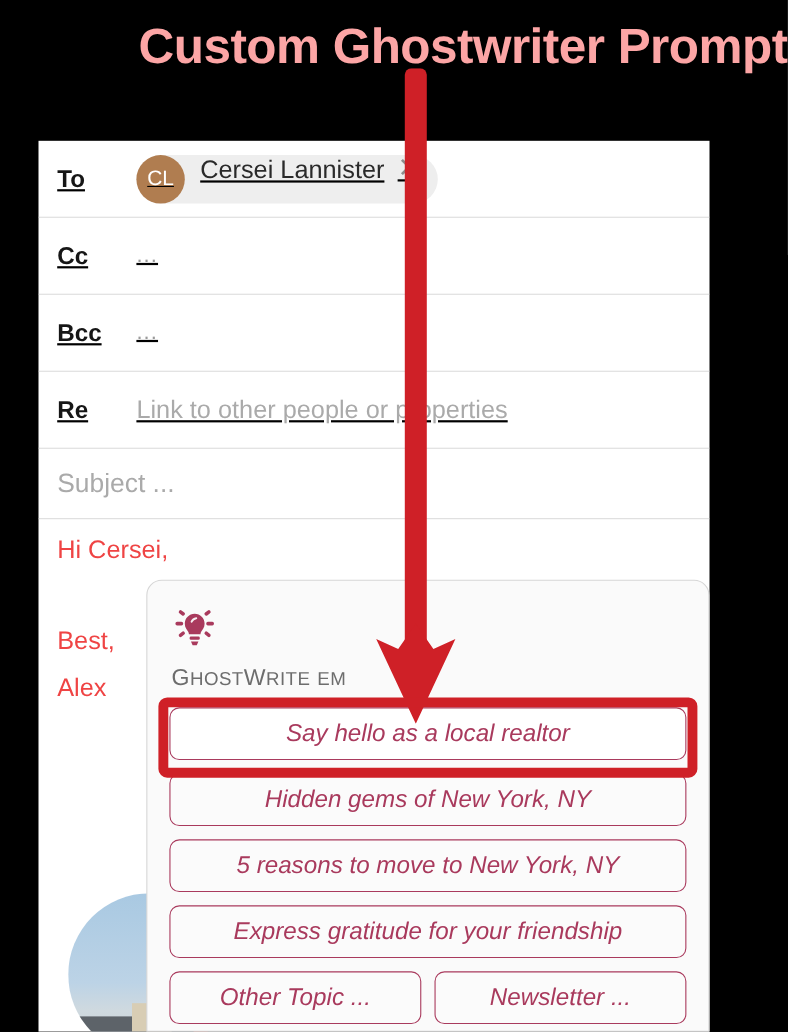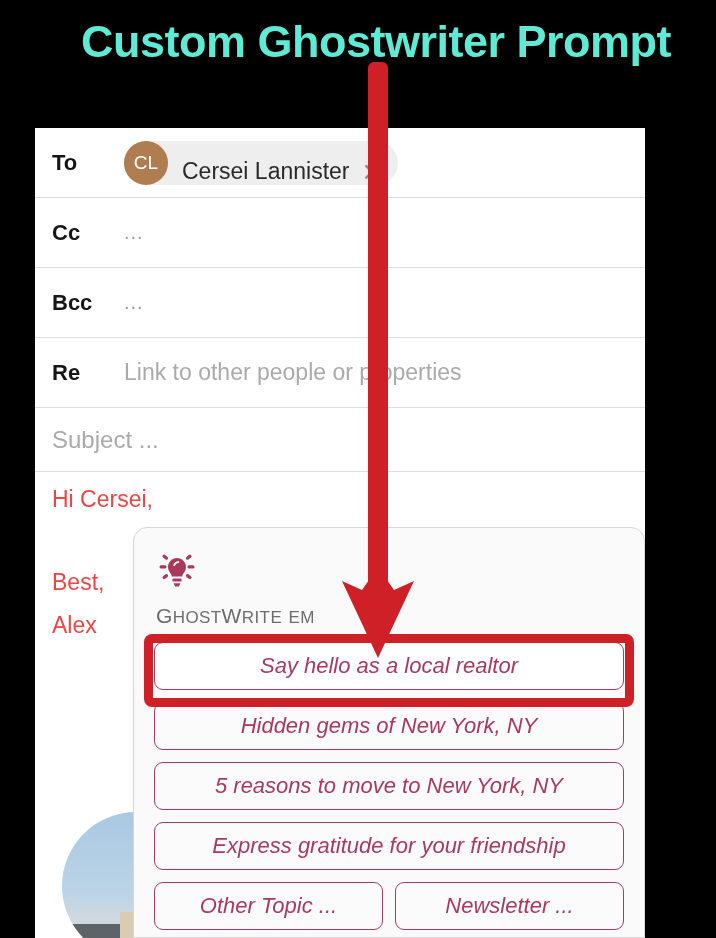--- a/index.html
+++ b/index.html
@@ -13,22 +13,22 @@
     position: relative;
     width: 716px; height: 938px;
     background: #000000;
   }
 
   
   .title {
     position: absolute;
     left: 0; top: 12px;
     width: 716px;
-    text-align: center;
-    color: #5eead4;
+    text-align: right;
+    color: #fca5a5;
     font-size: 45px;
     font-weight: bold;
     letter-spacing: -0.5px;
     line-height: 60px;
     white-space: nowrap;
     padding-left: 36px;
   }
 
   
   .email-card {
@@ -38,20 +38,21 @@
     background: #ffffff;
     overflow: hidden;
   }
   .field-row {
     position: relative;
     display: flex;
     align-items: center;
     height: 70px;
     border-bottom: 1px solid #dddddd;
     padding-left: 17px;
+    text-decoration: underline;
   }
   .field-label {
     font-size: 22px;
     font-weight: bold;
     color: #161616;
     width: 72px;
     flex: 0 0 72px;
   }
   .field-dots {
     font-size: 20px;
@@ -59,21 +60,21 @@
     letter-spacing: 1px;
   }
   .field-placeholder {
     font-size: 23px;
     color: #aaaaaa;
   }
 
   
   .chip {
     display: inline-flex;
-    align-items: flex-end;
+    align-items: flex-start;
     height: 44px;
     background: #eeeeee;
     border-radius: 22px;
     padding-right: 6px;
   }
   .avatar {
     width: 44px; height: 44px;
     border-radius: 50%;
     background: #b07d50;
     color: #ffffff;

